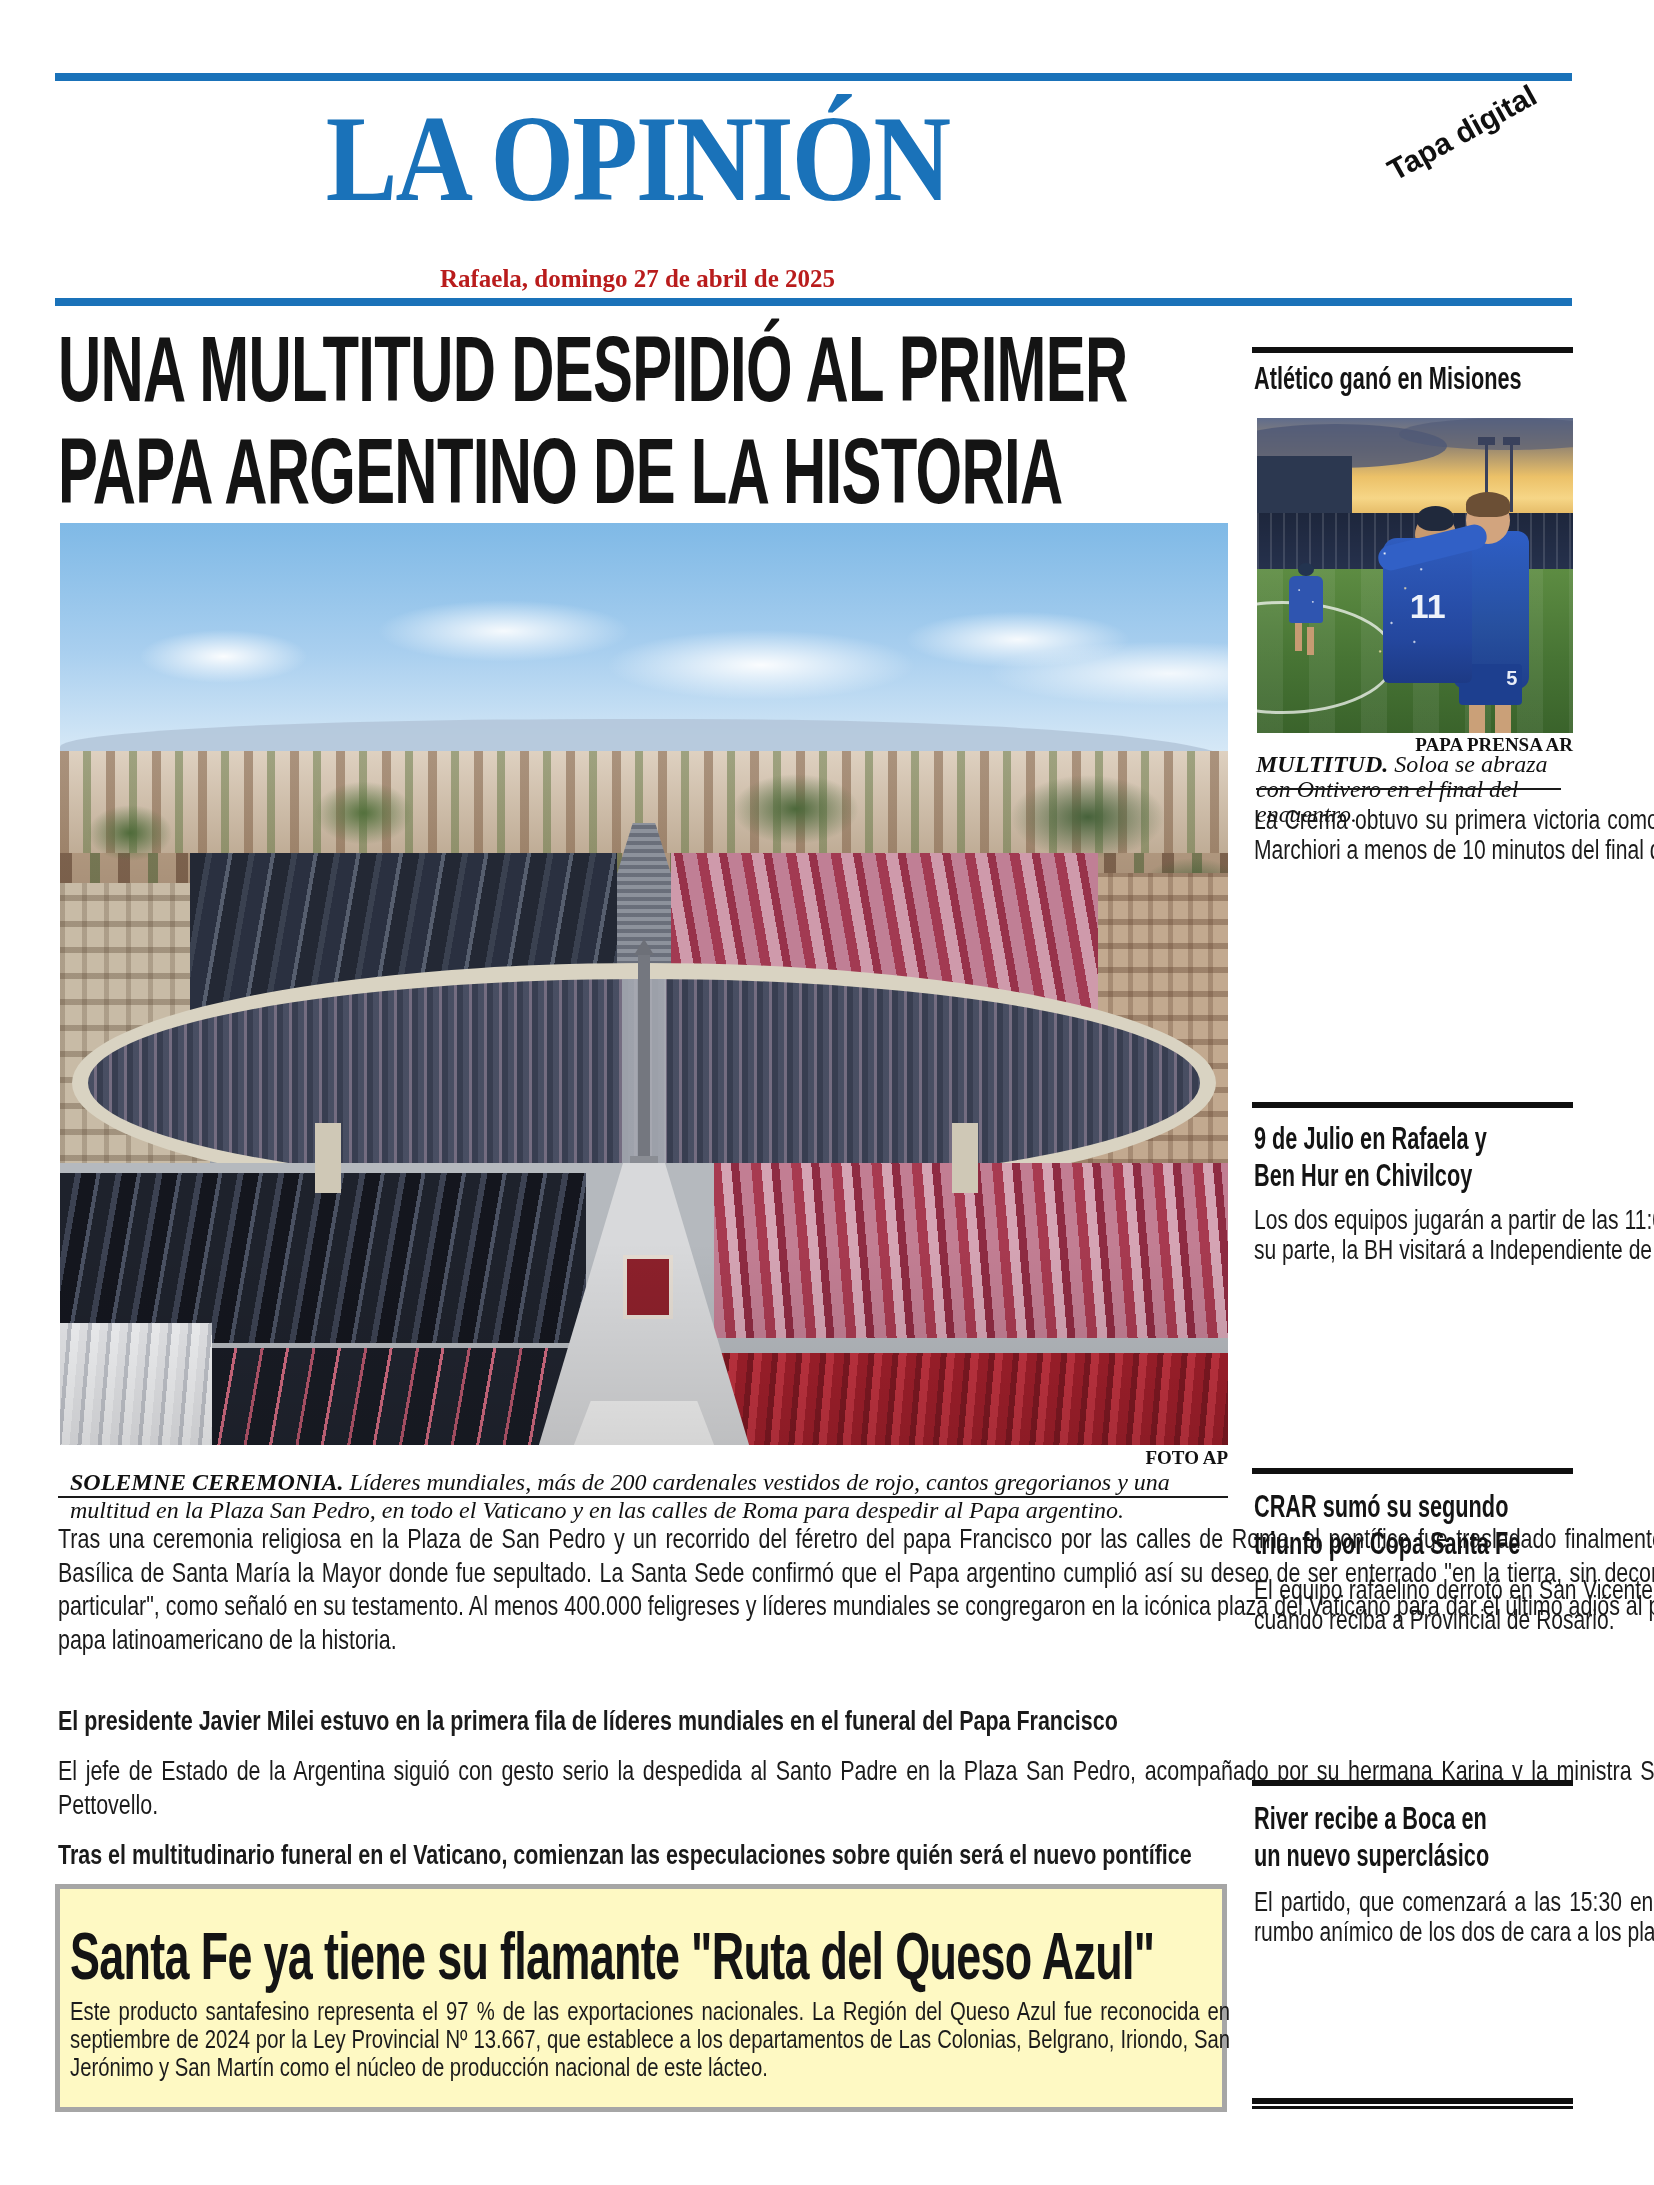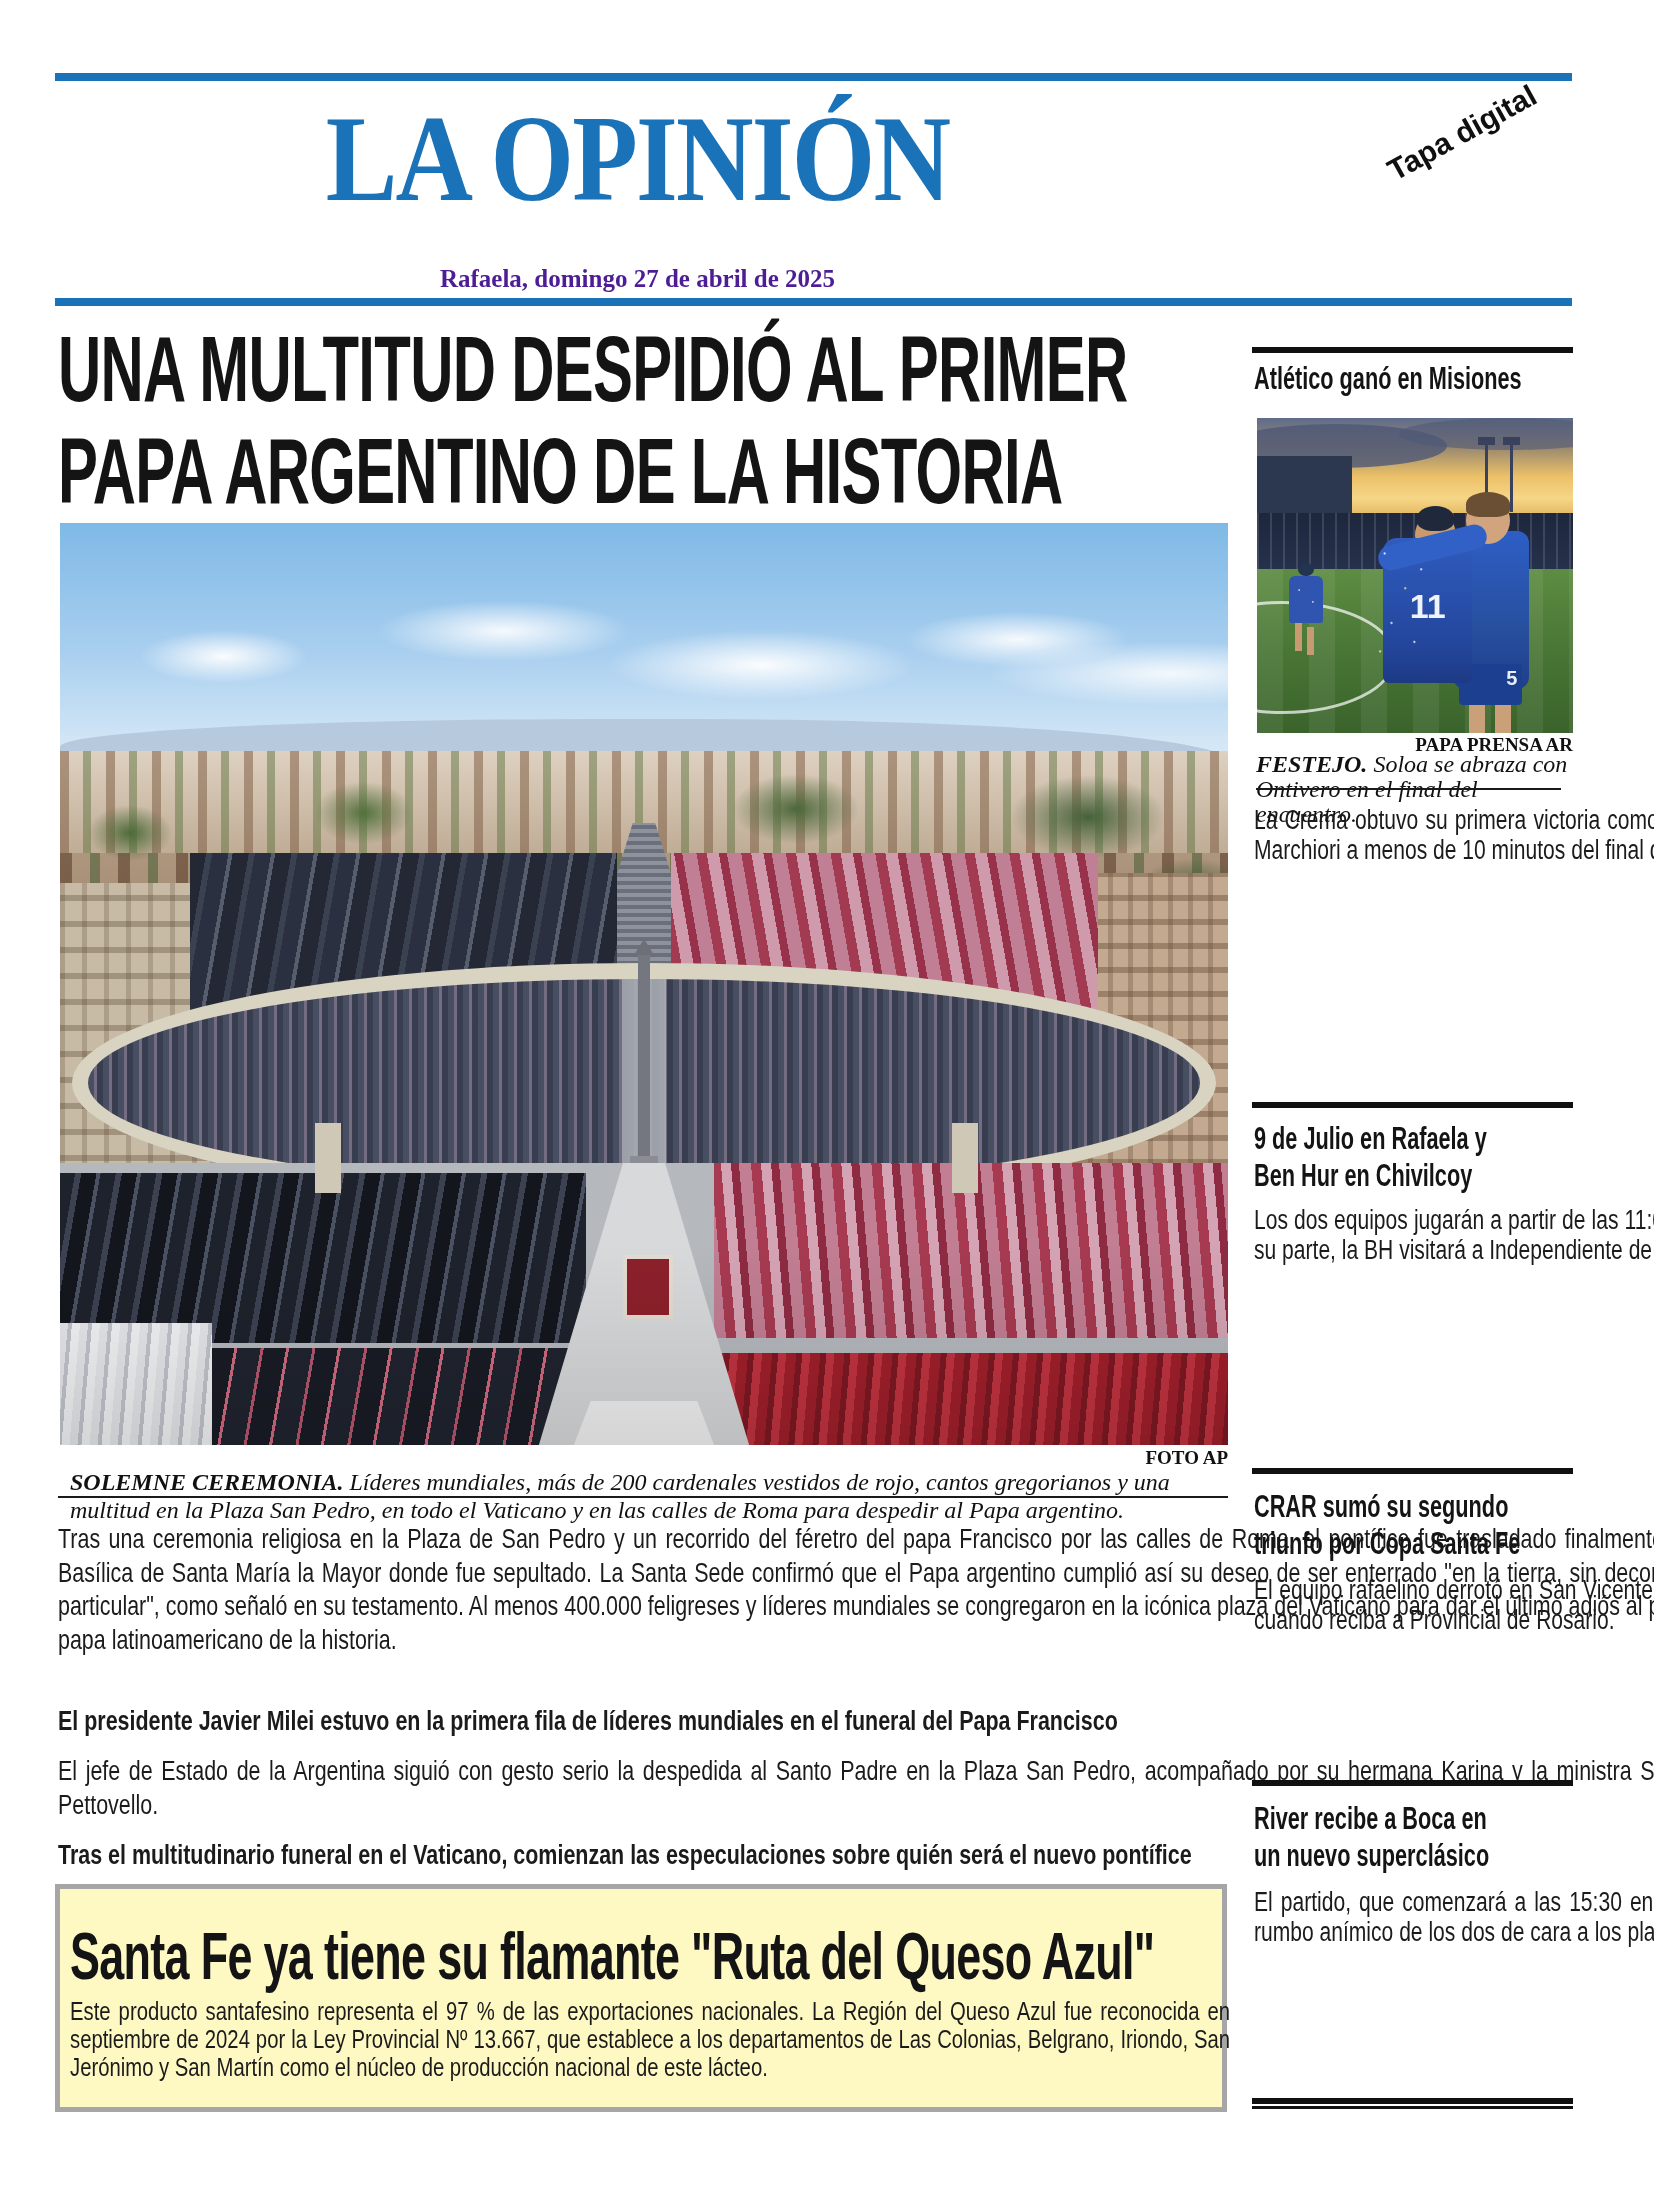--- a/index.html
+++ b/index.html
@@ -6,21 +6,21 @@
   body{width:1654px;height:2185px;position:relative;font-family:"Liberation Sans",sans-serif;color:#161616;}
 
   
   .rule-blue{position:absolute;left:55px;width:1517px;height:8px;background:#1a72b9;}
   .masthead{position:absolute;left:55px;top:84px;width:1165px;text-align:center;
     font-family:"Liberation Serif",serif;font-weight:bold;color:#1a72b9;font-size:122px;line-height:150px;
     letter-spacing:-2px;transform:scaleX(.88);transform-origin:50% 0;white-space:nowrap;}
   .tapa{position:absolute;left:1382px;top:158px;font-weight:bold;font-size:30px;color:#101010;
     transform:rotate(-29deg);transform-origin:0 0;white-space:nowrap;}
   .dateline{position:absolute;left:55px;top:265px;width:1165px;text-align:center;
-    font-family:"Liberation Serif",serif;font-weight:bold;font-size:25px;color:#4c1d95;}
+    font-family:"Liberation Serif",serif;font-weight:bold;font-size:25px;color:#b91c1c;}
 
   
   .headline-main{position:absolute;left:58px;top:318px;font-size:92px;line-height:102px;font-weight:800;
     color:#141414;white-space:pre-line;letter-spacing:-1px;
     width:154%;transform:scaleX(.65);transform-origin:0 0;}
   .photo-main{position:absolute;left:60px;top:523px;width:1168px;height:922px;overflow:hidden;background:#9aa0a8;}
   .credit-main{position:absolute;left:60px;top:1447px;width:1168px;text-align:right;
     font-family:"Liberation Serif",serif;font-weight:bold;font-size:19px;color:#111;}
   .caption-main{position:absolute;left:58px;top:1456px;width:1170px;
     font-family:"Liberation Serif",serif;font-style:italic;font-size:24px;line-height:28px;color:#111;}
@@ -250,21 +250,21 @@
   <div class="sp-playerA">
       <span class="sp-numA">11</span>
     </div>
   <div class="sp-armB"></div>
   <div class="sp-headA"></div>
   <div class="sp-headB"></div>
   <div class="sp-confetti"></div>
 </div>
 
 <div class="credit-side">PAPA PRENSA AR</div>
-<p class="caption-side" style="margin:0;"><b>FESTEJO.</b><span> Soloa se abraza con Ontivero en el final del encuentro.</span></p>
+<p class="caption-side" style="margin:0;"><b>MULTITUD.</b><span> Soloa se abraza con Ontivero en el final del encuentro.</span></p>
 <div class="hairline-side"></div>
 
 <p class="sb-body" style="top:806px;margin:0;">La Crema obtuvo su primera victoria como visitante en la temporada y de esa manera llegó a la cima de la tabla de posiciones de la zona 4 del Federal A. Con gol de Tadeo Marchiori a menos de 10 minutos del final del encuentro, se impuso por 1 a 0 a Bartolomé Mitre de Posadas. En la próxima fecha recibirá a Sarmiento de La Banda.</p>
 
 <div class="sb-rule" style="top:1102px;"></div>
 <h2 class="sb-head" style="top:1120px;margin:0;">9 de Julio en Rafaela y
 Ben Hur en Chivilcoy</h2>
 <p class="sb-body" style="top:1206px;margin:0;">Los dos equipos jugarán a partir de las 11:00. El León buscará cortar la racha de derrotas cuando reciba a Douglas Hay de Pergamino, uno de los protagonistas de la zona. Por su parte, la BH visitará a Independiente de Chivilcoy con el objetivo de sumar por primera vez como visitante.</p>
 
 <div class="sb-rule" style="top:1468px;"></div>

